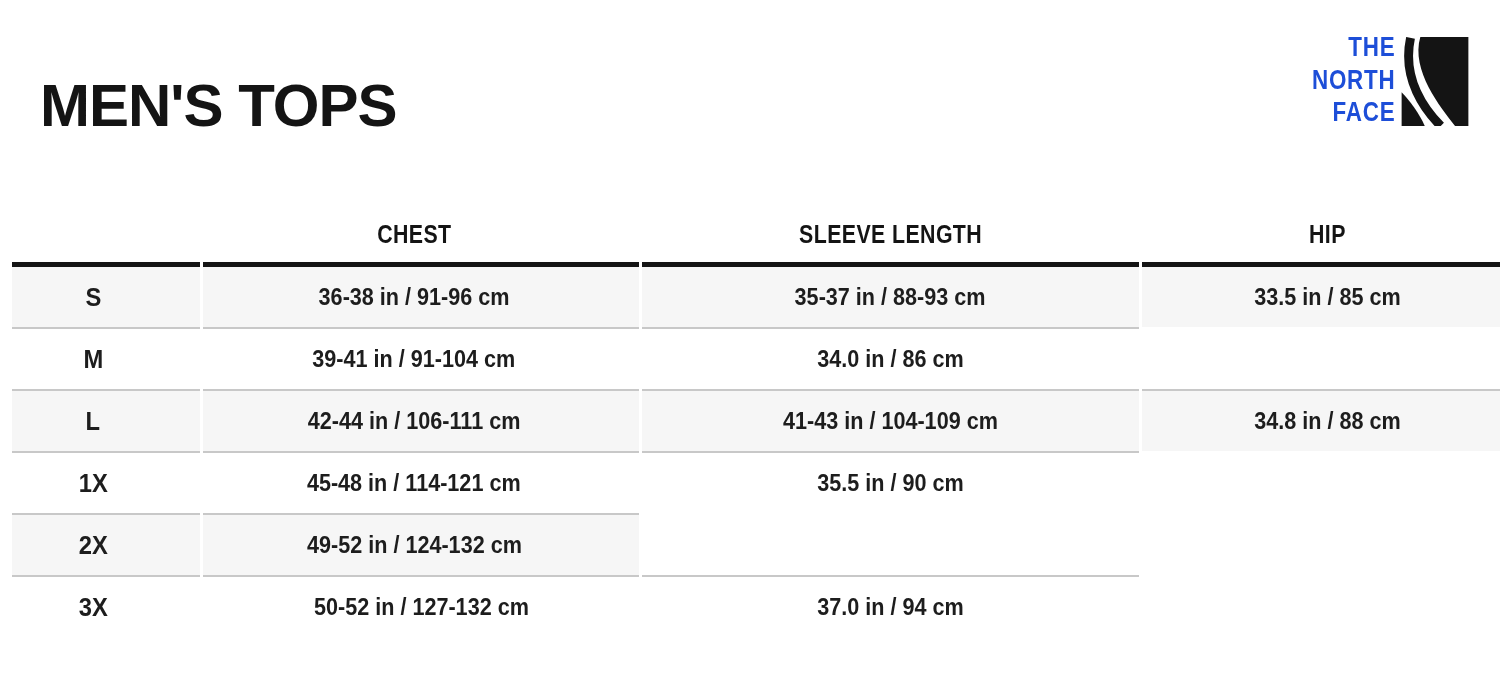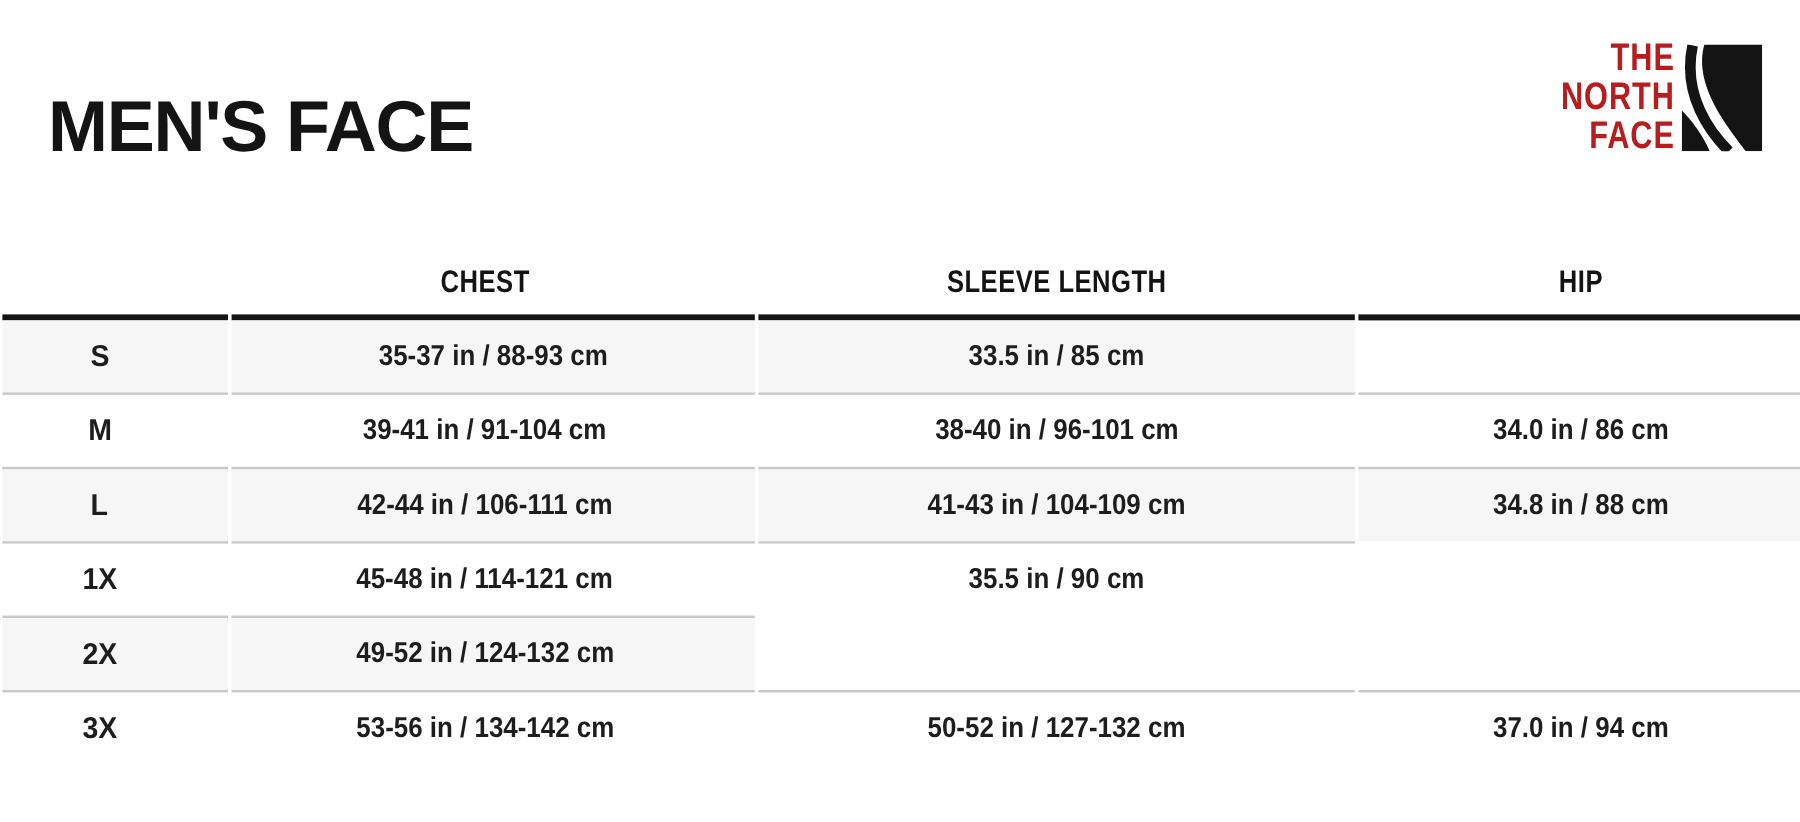--- a/index.html
+++ b/index.html
@@ -20,30 +20,30 @@
     line-height:1; color:#141414; white-space:nowrap;
   }
 
   .brand-logo {
     position:absolute; top:20px; right:30px;
     display:flex; align-items:flex-start;
   }
   .brand-words {
     padding-top:11px;
     text-align:right;
-    font-weight:700; font-size:32px; line-height:32.5px;
-    color:#b91c1c; letter-spacing:1px; white-space:nowrap;
+    font-weight:700; font-size:28px; line-height:32.5px;
+    color:#1d4ed8; letter-spacing:1px; white-space:nowrap;
   }
   .brand-words .ln {
     transform:scaleX(0.8); transform-origin:right center;
   }
   .brand-dome { margin-left:4px; margin-top:17px; }
 
   
-  .chart-table { position:absolute; top:205px; left:2px; width:1458px;text-align:right; }
+  .chart-table { position:absolute; top:205px; left:12px; width:1458px;text-align:right; }
   .t-row {
     display:grid;
     grid-template-columns:188px 436px 497px 370px;
     column-gap:3px;
   }
   .t-cell {
     display:flex; align-items:center; justify-content:center;
     white-space:nowrap;
   }
   .head-row .t-cell {
@@ -68,21 +68,21 @@
   .data-row.bordered .t-cell { border-top:2px solid #c8c8c8; height:62px; }
   .t-cell.col-size { padding-right:26px; }
   .t-cell.col-size .cell-text { transform:scaleX(0.95); font-size:25px; }
   .t-cell.col-chest { padding-right:14px; }
 </style>
 </head>
 <body>
 
 <div class="page">
 
-  <div class="page-title">MEN'S FACE</div>
+  <div class="page-title">MEN'S TOPS</div>
 
   <div class="brand-logo">
     <div class="brand-words">
       <div class="ln">THE</div>
       <div class="ln">NORTH</div>
       <div class="ln">FACE</div>
     </div>
     <svg class="brand-dome" width="70" height="89" viewBox="0 0 75 100" aria-hidden="true">
       <path d="M21,0 H75 V100 H60 C44,79 10,38 21,0 Z" fill="#141414"></path>
       <path d="M44,100 C27,83 0,48 10,1" stroke="#141414" stroke-width="10" fill="none"></path>
@@ -110,37 +110,37 @@
       <div class="t-cell"></div>
       <div class="t-cell"></div>
       <div class="t-cell"></div>
     </div>
 
     <div id="rows-host">
   <div class="t-row data-row striped">
     <div class="t-cell col-size">
             <span class="cell-text">S</span>
           </div>
+    <div class="t-cell col-chest">
+            <span class="cell-text">36-38 in / 91-96 cm</span>
+          </div>
     <div class="t-cell">
             <span class="cell-text">35-37 in / 88-93 cm</span>
           </div>
     <div class="t-cell">
             <span class="cell-text">33.5 in / 85 cm</span>
           </div>
   </div>
 
   <div class="t-row data-row plain bordered">
     <div class="t-cell col-size">
             <span class="cell-text">M</span>
           </div>
     <div class="t-cell col-chest">
             <span class="cell-text">39-41 in / 91-104 cm</span>
-          </div>
-    <div class="t-cell">
-            <span class="cell-text">38-40 in / 96-101 cm</span>
           </div>
     <div class="t-cell">
             <span class="cell-text">34.0 in / 86 cm</span>
           </div>
   </div>
 
   <div class="t-row data-row striped bordered">
     <div class="t-cell col-size">
             <span class="cell-text">L</span>
           </div>
@@ -173,23 +173,20 @@
           </div>
     <div class="t-cell col-chest">
             <span class="cell-text">49-52 in / 124-132 cm</span>
           </div>
   </div>
 
   <div class="t-row data-row plain bordered">
     <div class="t-cell col-size">
             <span class="cell-text">3X</span>
           </div>
-    <div class="t-cell col-chest">
-            <span class="cell-text">53-56 in / 134-142 cm</span>
-          </div>
     <div class="t-cell">
             <span class="cell-text">50-52 in / 127-132 cm</span>
           </div>
     <div class="t-cell">
             <span class="cell-text">37.0 in / 94 cm</span>
           </div>
   </div>
 </div>
   </div>
 

